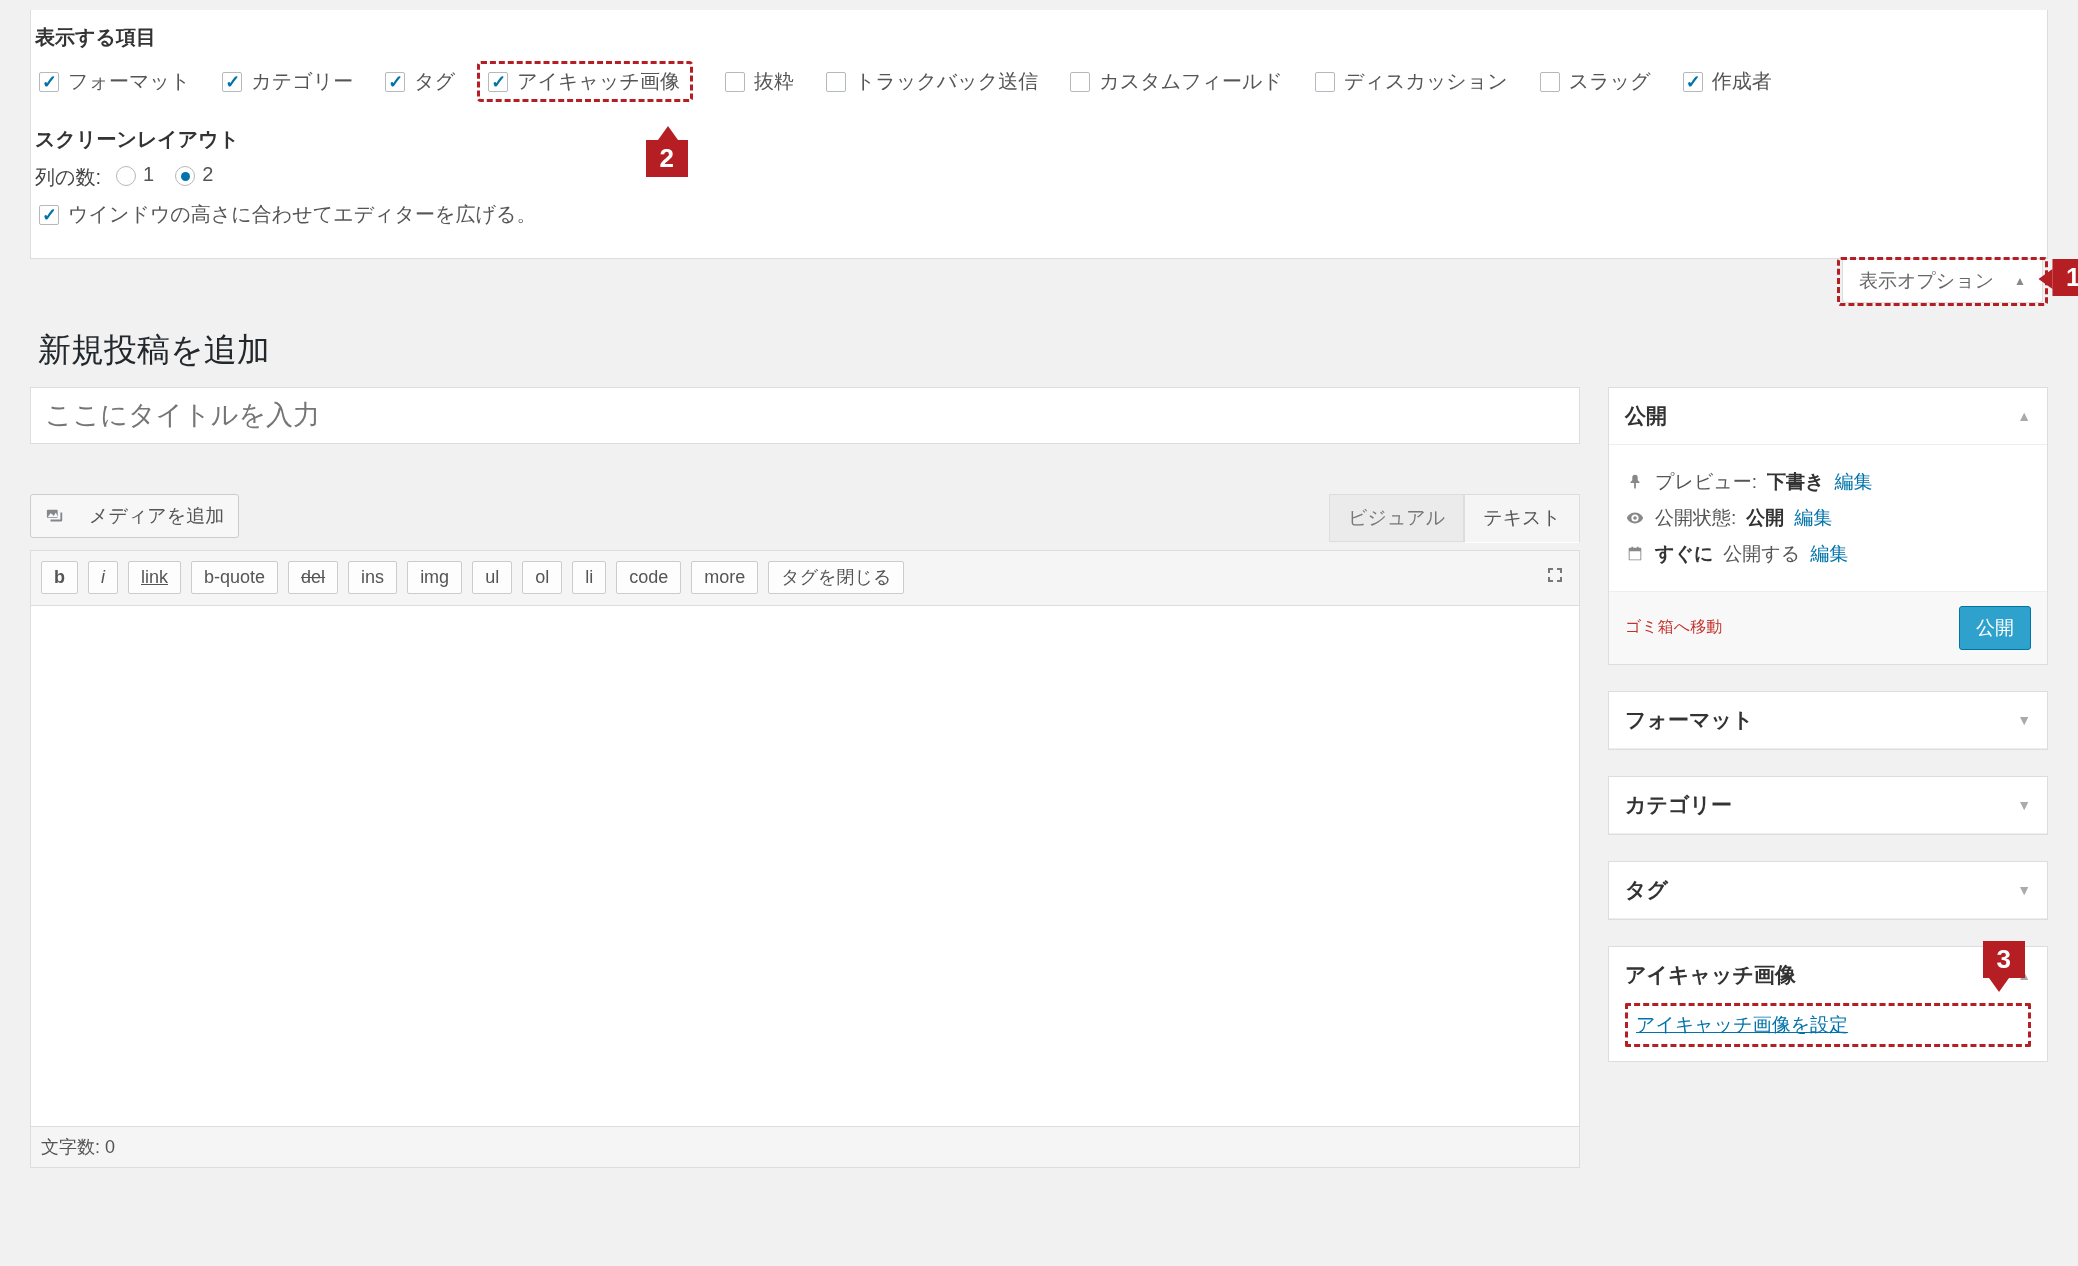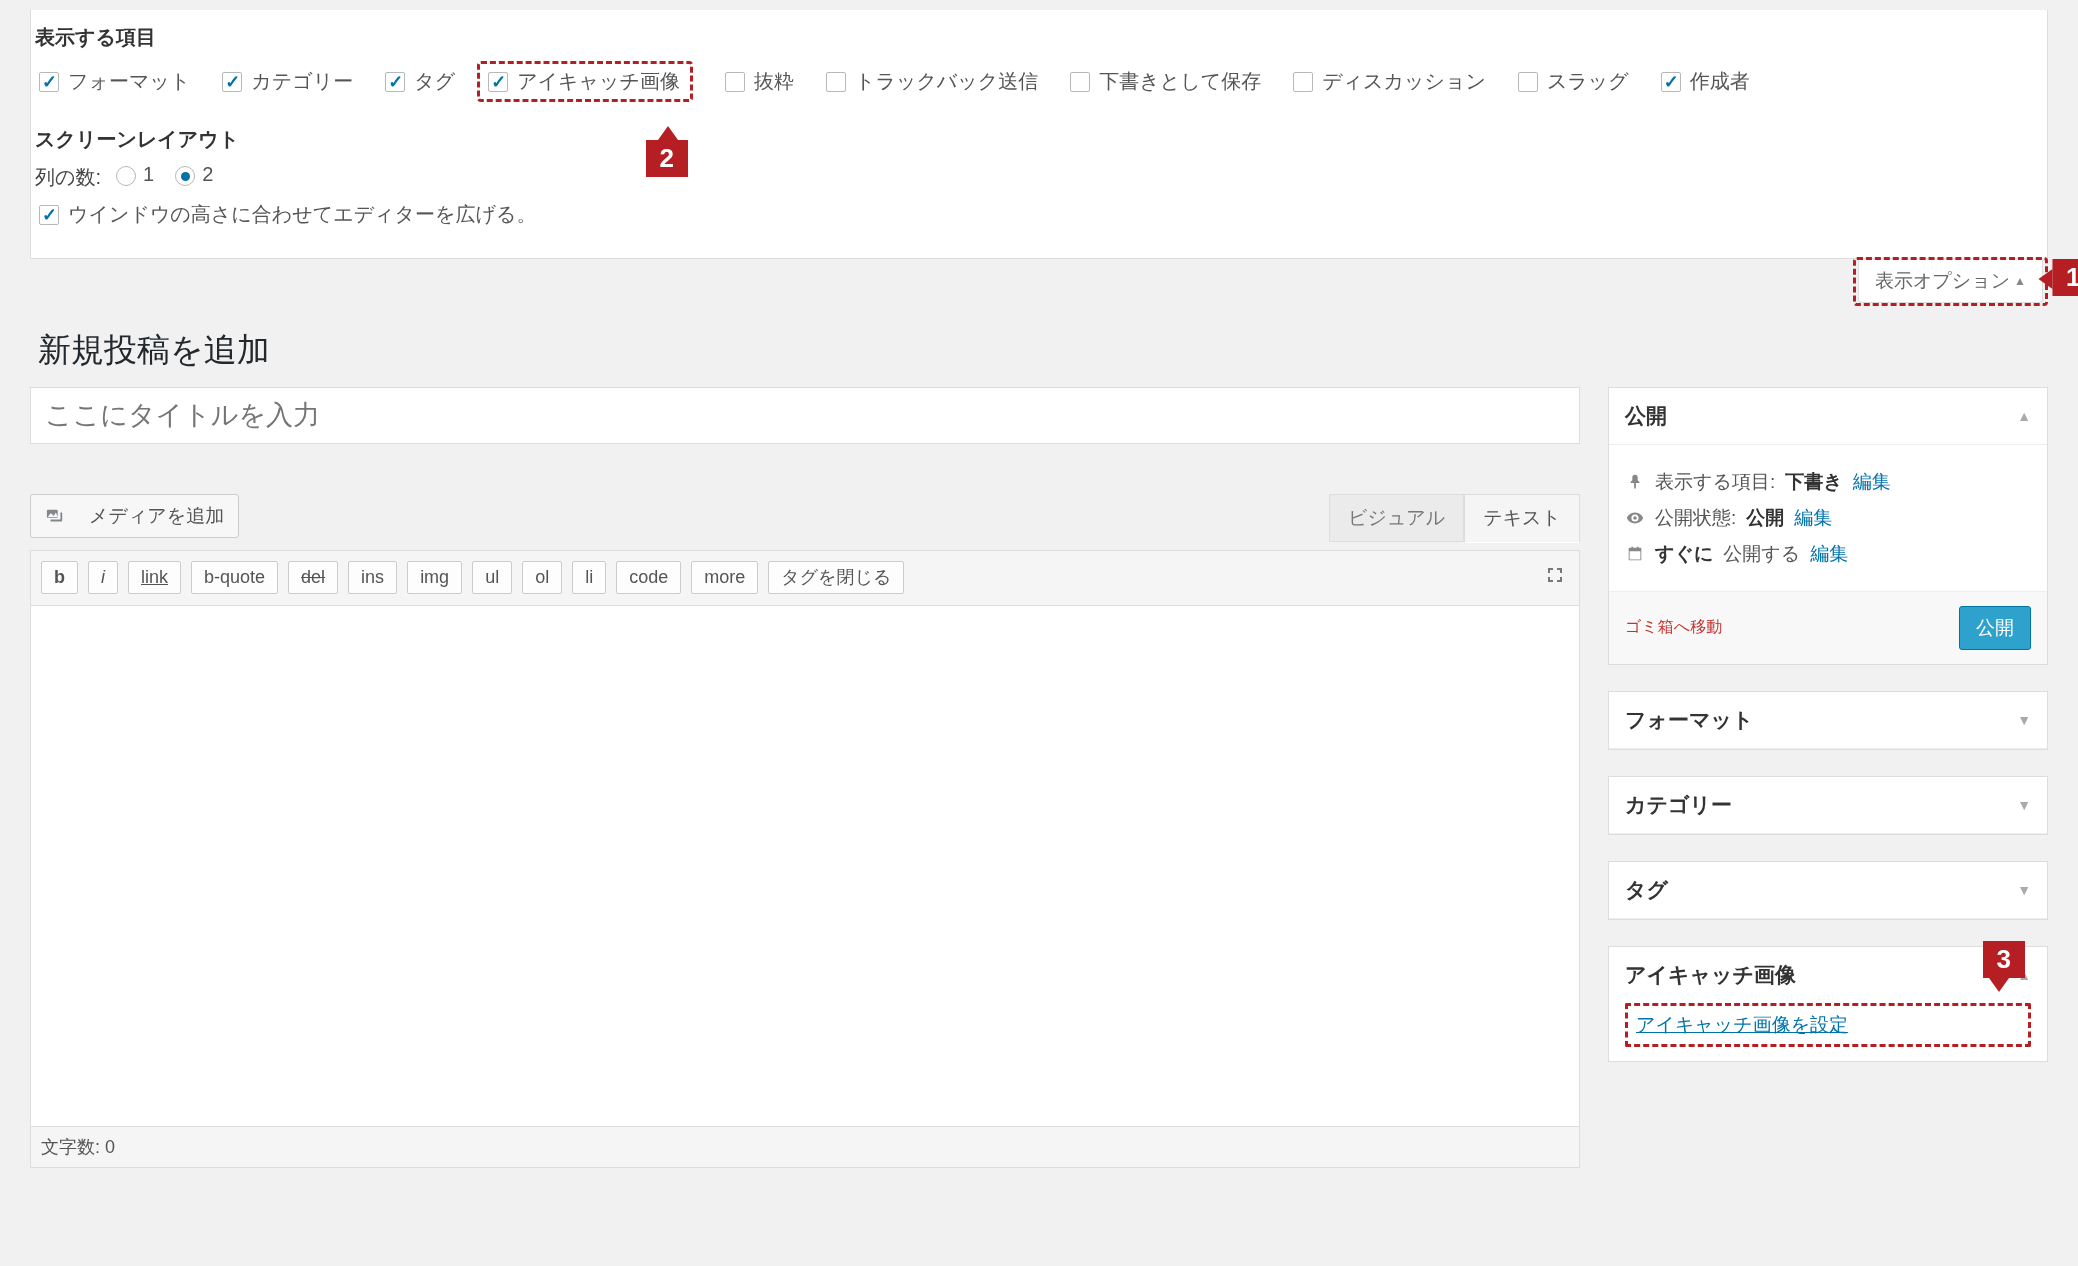--- a/index.html
+++ b/index.html
@@ -46,21 +46,21 @@
   
   .hl-box { border:3px dashed var(--callout); border-radius:4px; padding:4px 10px 4px 4px; margin-left:-6px; position:relative; }
 
   
   .screen-meta-toggle {
     display:flex; justify-content:flex-end; margin-top:-2px;
   }
   .screen-meta-toggle .tab {
     background:#fff; border:1px solid var(--wp-border-d); border-top:none;
     border-bottom-left-radius:4px; border-bottom-right-radius:4px;
-    padding:8px 16px; font-size:19px; color:#666; cursor:pointer; display:inline-flex; align-items:center; gap:4px;
+    padding:8px 16px; font-size:19px; color:#666; cursor:pointer; display:inline-flex; align-items:center; gap:20px;
   }
   .screen-meta-toggle .tab .tri { font-size:12px; color:#888; }
   .screen-meta-toggle .hl { border:3px dashed var(--callout); border-radius:4px; padding:0 2px; }
 
   
   h1.page-title { font-size:33px; font-weight:400; color:#23282d; margin:22px 0 14px 8px; }
 
   .cols { display:flex; gap:28px; align-items:flex-start; }
   .main { flex:1 1 auto; min-width:0; }
   .side { width:440px; flex:0 0 440px; }
@@ -160,21 +160,21 @@
       <label class="cb">
         <input type="checkbox" style="">
         <span>抜粋</span>
       </label>
       <label class="cb">
         <input type="checkbox" style="">
         <span>トラックバック送信</span>
       </label>
       <label class="cb">
         <input type="checkbox" style="">
-        <span>下書きとして保存</span>
+        <span>カスタムフィールド</span>
       </label>
       <label class="cb">
         <input type="checkbox" style="">
         <span>ディスカッション</span>
       </label>
       <label class="cb">
         <input type="checkbox" style="">
         <span>スラッグ</span>
       </label>
       <label class="cb">
@@ -274,21 +274,21 @@
         <span>公開</span>
         <span class="toggle">▲</span>
       </div>
       <div class="mb-body">
         <div class="pub-row">
           <span class="icon">
             <svg viewBox="0 0 20 20" width="18" height="18" fill="#888">
                 <path d="M10 2a3 3 0 0 0-3 3v3L5 10v1h4v5l1 2 1-2v-5h4v-1l-2-2V5a3 3 0 0 0-3-3z"></path>
               </svg>
           </span>
-          <span>表示する項目:</span>
+          <span>プレビュー:</span>
           <strong>下書き</strong>
           <a class="link-plain"><span>編集</span></a>
         </div>
         <div class="pub-row">
           <span class="icon">
             <svg viewBox="0 0 20 20" width="18" height="18" fill="#888">
                 <path d="M10 4C5 4 1.7 7.6 1 10c.7 2.4 4 6 9 6s8.3-3.6 9-6c-.7-2.4-4-6-9-6zm0 10a4 4 0 1 1 0-8 4 4 0 0 1 0 8zm0-6a2 2 0 1 0 0 4 2 2 0 0 0 0-4z"></path>
               </svg>
           </span>
           <span>公開状態:</span>

